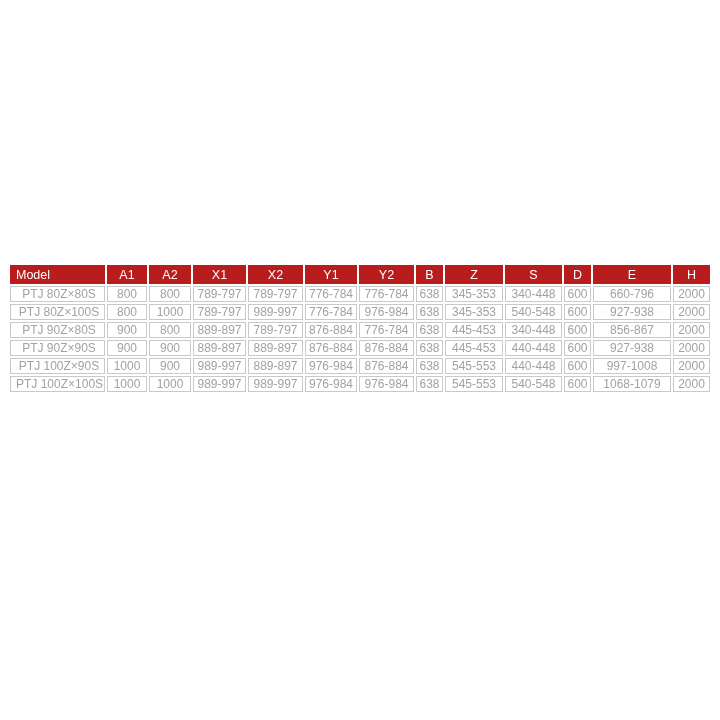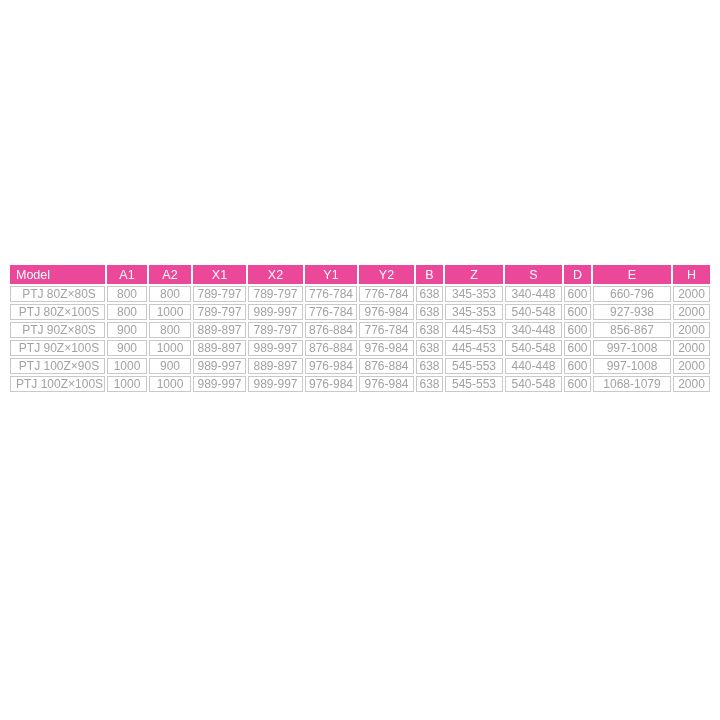--- a/index.html
+++ b/index.html
@@ -19,21 +19,21 @@
     top: 263px;
     width: 704px;
   }
   table.spec {
     width: 704px;
     border-collapse: separate;
     border-spacing: 2px;
     table-layout: fixed;
   }
   table.spec th {
-    background: #ec4899;
+    background: #b91c1c;
     color: #ffffff;
     font-weight: 400;
     font-size: 12.5px;
     height: 19px;
     padding: 0 3px;
     text-align: center;
     vertical-align: middle;
     overflow: hidden;
     white-space: nowrap;
   }
@@ -136,32 +136,32 @@
           <td>876-884</td>
           <td>776-784</td>
           <td>638</td>
           <td>445-453</td>
           <td>340-448</td>
           <td>600</td>
           <td>856-867</td>
           <td>2000</td>
         </tr>
         <tr>
-          <td class="model-col">PTJ 90Z×100S</td>
+          <td class="model-col">PTJ 90Z×90S</td>
           <td>900</td>
-          <td>1000</td>
+          <td>900</td>
           <td>889-897</td>
-          <td>989-997</td>
+          <td>889-897</td>
           <td>876-884</td>
-          <td>976-984</td>
+          <td>876-884</td>
           <td>638</td>
           <td>445-453</td>
-          <td>540-548</td>
+          <td>440-448</td>
           <td>600</td>
-          <td>997-1008</td>
+          <td>927-938</td>
           <td>2000</td>
         </tr>
         <tr>
           <td class="model-col">PTJ 100Z×90S</td>
           <td>1000</td>
           <td>900</td>
           <td>989-997</td>
           <td>889-897</td>
           <td>976-984</td>
           <td>876-884</td>

